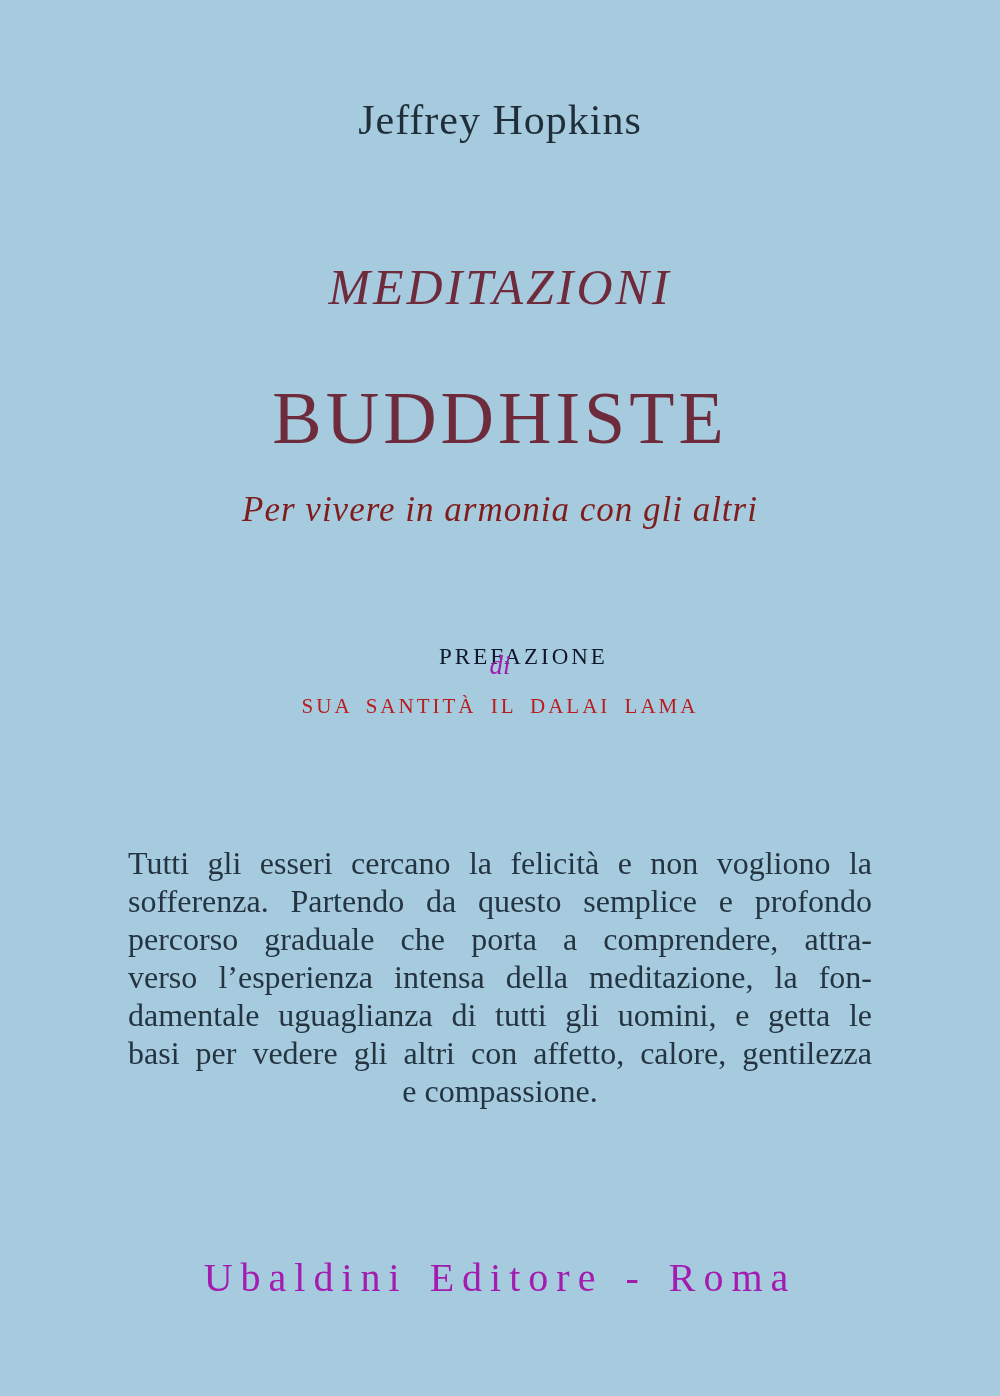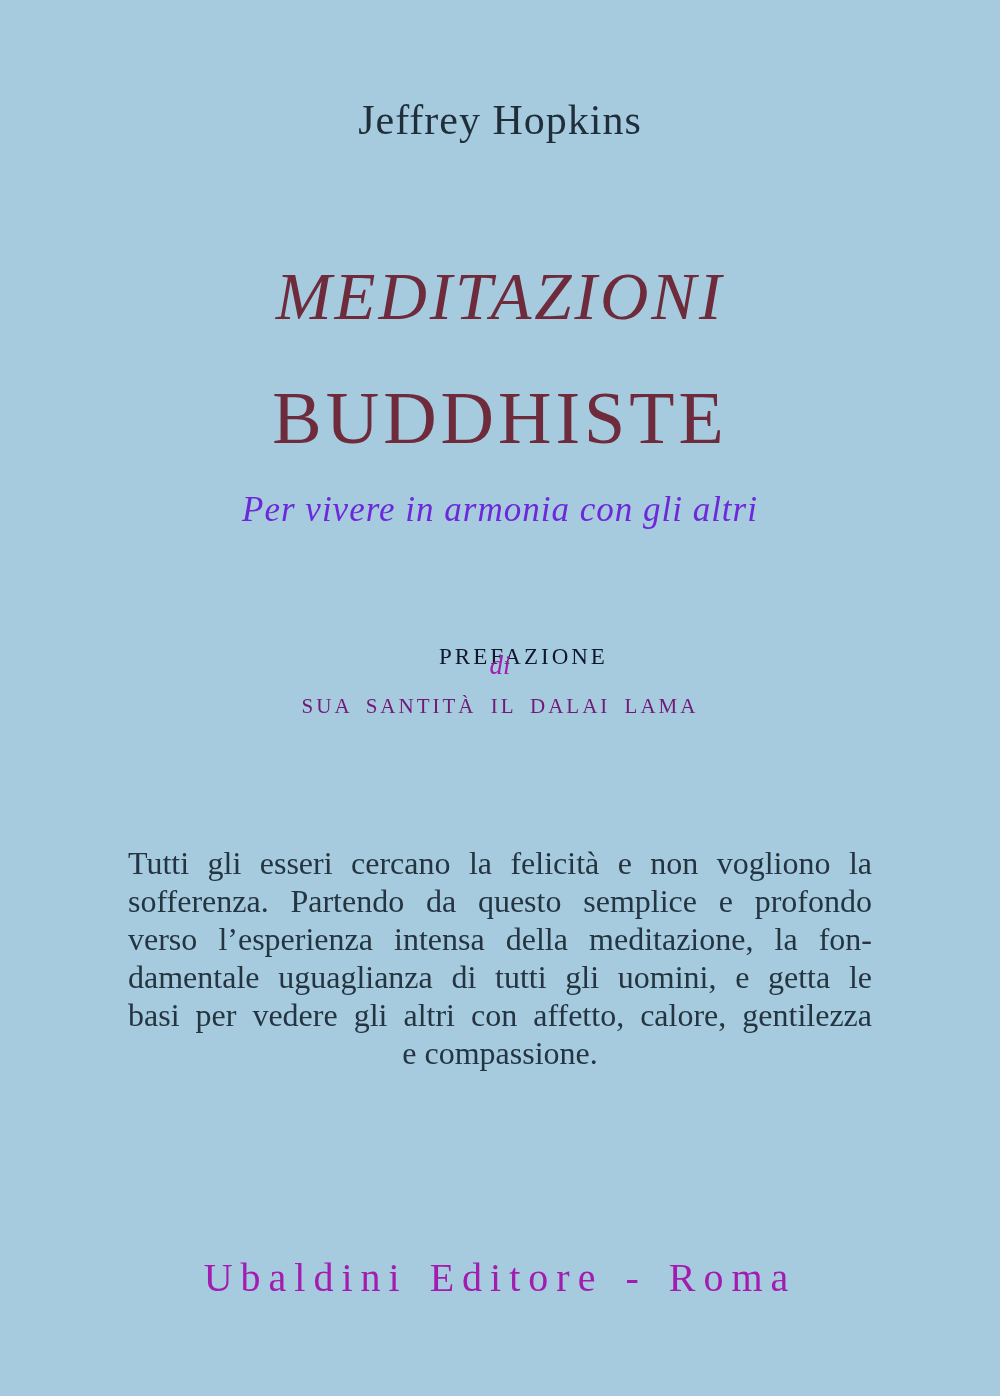--- a/index.html
+++ b/index.html
@@ -27,55 +27,55 @@
   }
   .author {
     top: 84px;
     font-size: 42px;
     color: #1f2e39;
     letter-spacing: 1px;
     margin-top: 12px;
   }
   .title-line1 {
     top: 258px;
-    font-size: 67px;
+    font-size: 50px;
     font-style: italic;
     color: #6e2b3c;
     letter-spacing: 3px;
   }
   .title-line2 {
     top: 376px;
     font-size: 74px;
     color: #6e2b3c;
     letter-spacing: 4px;
   }
   .subtitle {
     top: 490px;
     font-size: 35px;
     font-style: italic;
-    color: #6d28d9;
+    color: #7f1d1d;
     letter-spacing: 1px;
   }
   .preface-label {
     top: 644px;
     font-size: 23px;
     color: #0f172a;
     letter-spacing: 3px;
     margin-left: 47px;
   }
   .preface-di {
     top: 650px;
     font-size: 27px;
     font-style: italic;
     color: #a21caf;
   }
   .preface-author {
     top: 694px;
     font-size: 21px;
-    color: #701a75;
+    color: #b91c1c;
     letter-spacing: 3px;
     word-spacing: 6px;
   }
   .blurb {
     position: absolute;
     top: 844px;
     left: 128px;
     width: 744px;
     font-size: 32px;
     line-height: 38px;
@@ -113,20 +113,21 @@
 
   <div class="abs preface-label">PREFAZIONE</div>
 
   <div class="abs preface-di">di</div>
 
   <div class="abs preface-author">SUA SANTITÀ IL DALAI LAMA</div>
 
   <div class="blurb">
     <div class="blurb-line">Tutti gli esseri cercano la felicità e non vogliono la</div>
     <div class="blurb-line">sofferenza. Partendo da questo semplice e profondo</div>
+    <div class="blurb-line">percorso graduale che porta a comprendere, attra-</div>
     <div class="blurb-line">verso l’esperienza intensa della meditazione, la fon-</div>
     <div class="blurb-line">damentale uguaglianza di tutti gli uomini, e getta le</div>
     <div class="blurb-line">basi per vedere gli altri con affetto, calore, gentilezza</div>
     <div class="blurb-line last">e compassione.</div>
   </div>
 
   <div class="abs publisher">Ubaldini Editore - Roma</div>
 
 </div>
 

